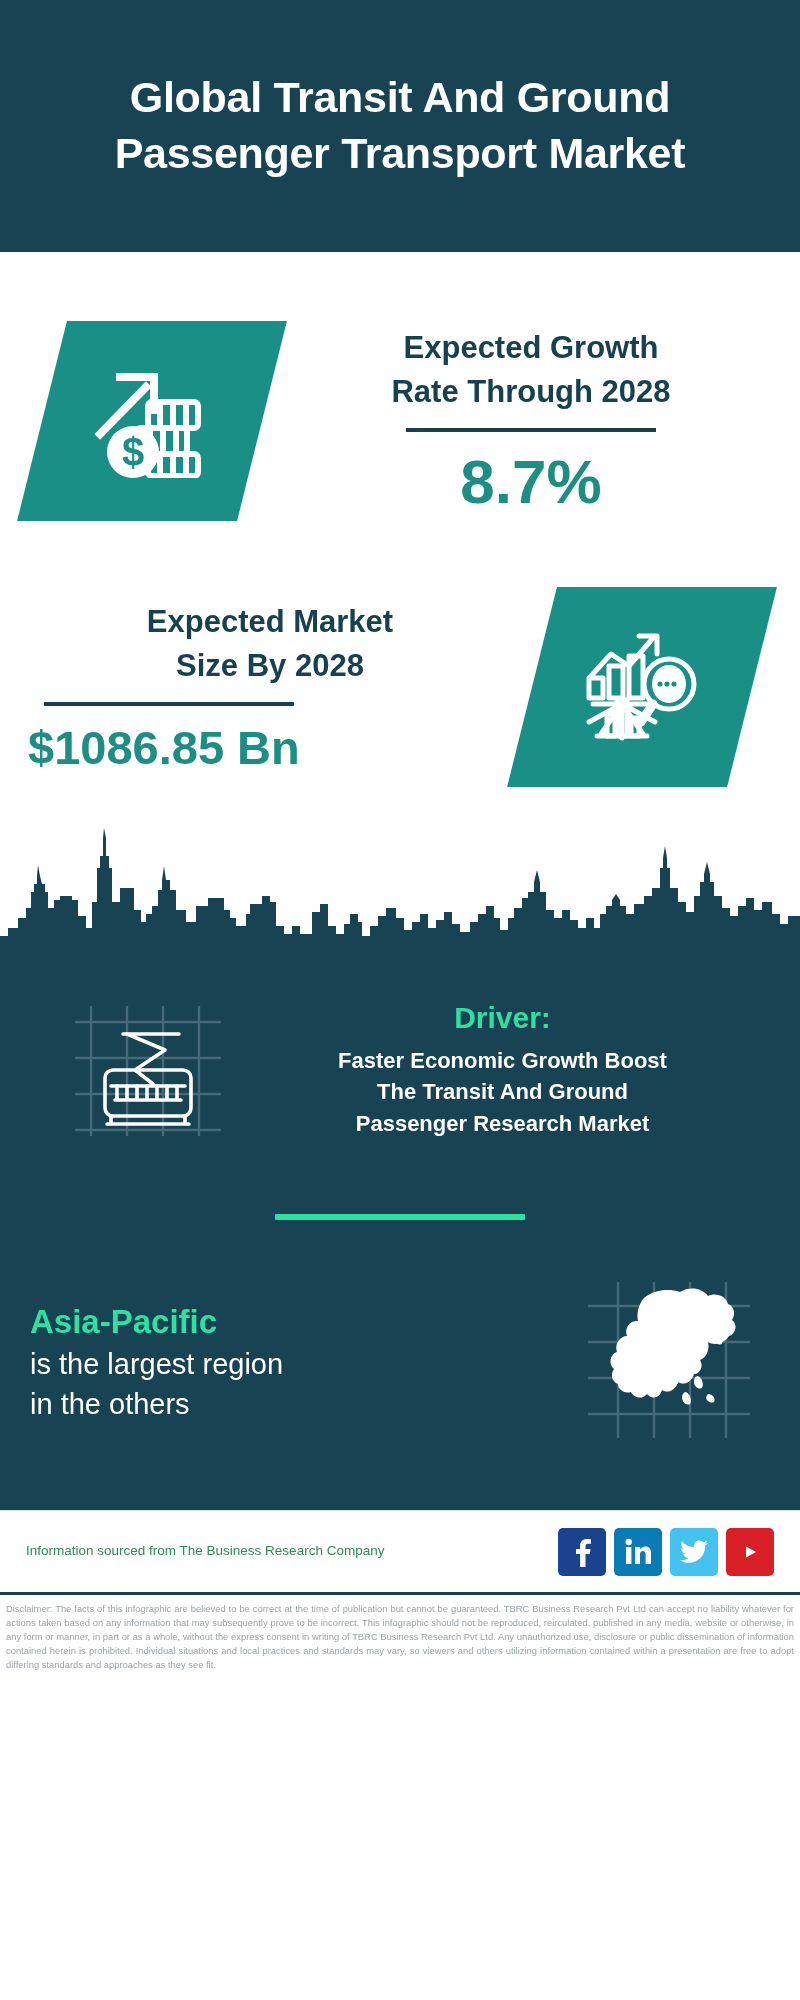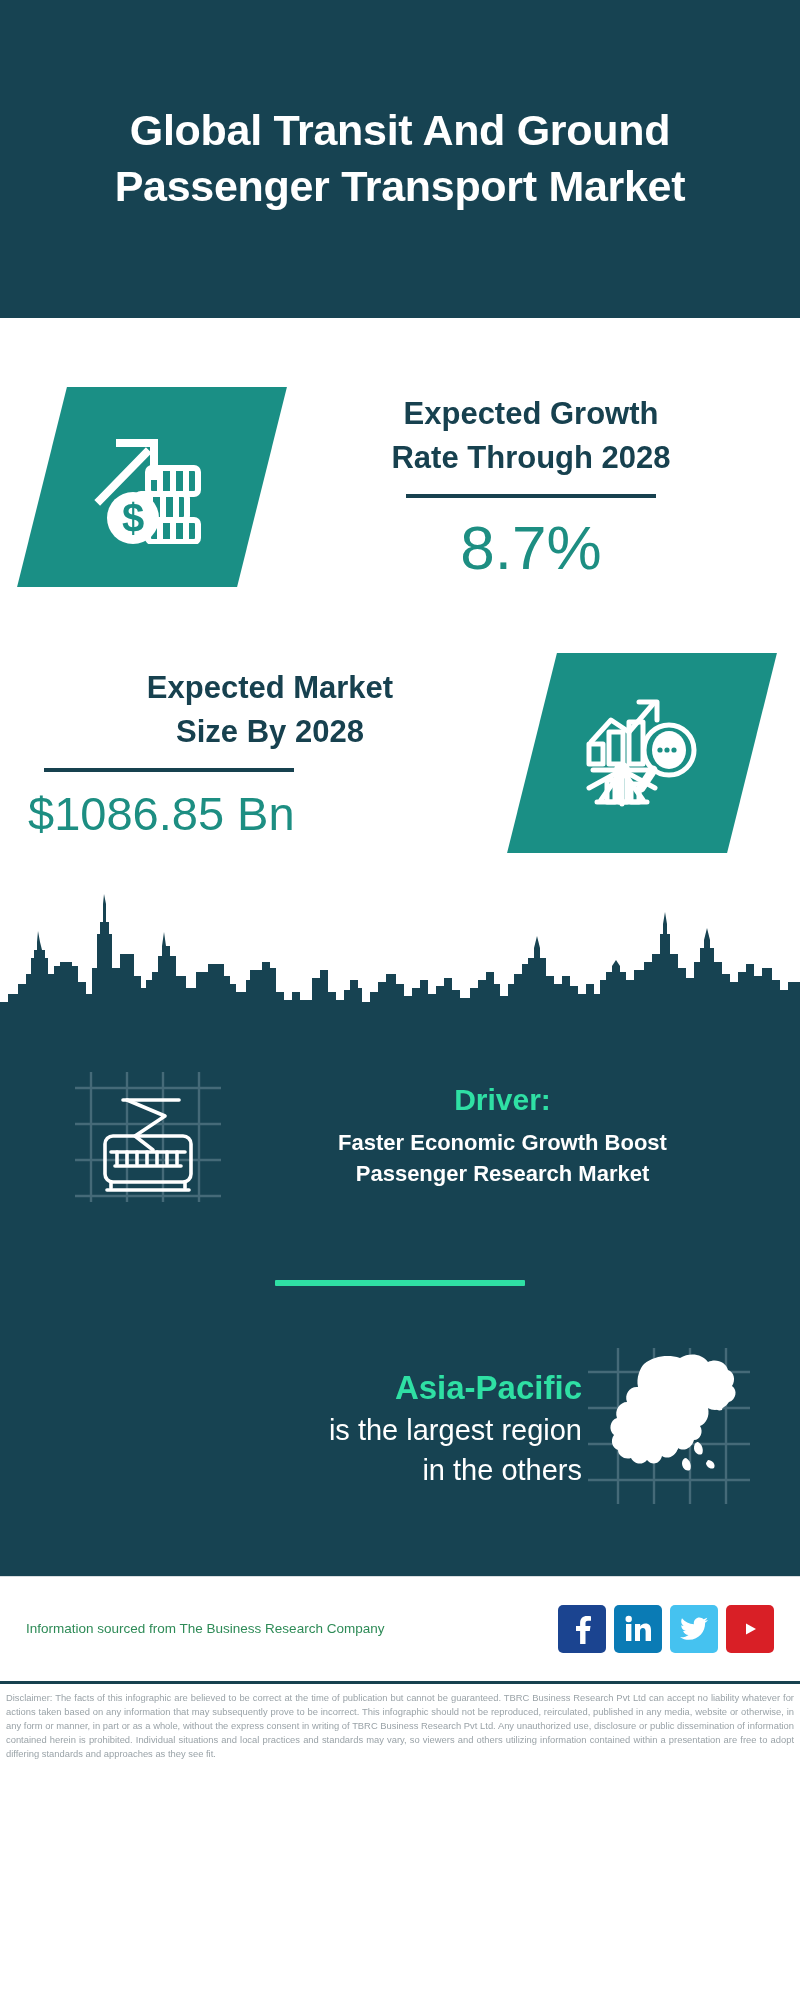--- a/index.html
+++ b/index.html
@@ -8,21 +8,21 @@
     font-family:"Liberation Sans", sans-serif;
     background:#ffffff;
     width:800px; height:2000px;
     overflow:hidden;
     position:relative;
   }
 
   
   .header {
     background:#174352;
-    height:318px;
+    height:252px;
     display:flex; align-items:center; justify-content:center;
     padding:14px 58px;
   }
   .header h1 {
     color:#ffffff;
     font-size:43px;
     line-height:1.30;
     font-weight:bold;
     text-align:center;
     letter-spacing:-0.3px;
@@ -55,21 +55,21 @@
     font-weight:bold;
     line-height:1.42;
   }
   .rule {
     width:250px; height:4px; background:#17414f;
     margin:14px auto 10px auto;
   }
   .stat-value {
     color:#1d8e82;
     font-size:62px;
-    font-weight:normal;
+    font-weight:bold;
     line-height:1.1;
     margin-top:16px;
   }
   .stat-value.big { font-size:47px; }
 
   .row1 .para-box { margin-left:42px; }
   .row2 .para-box { margin-right:48px; margin-left:auto; }
   .row2 .stat-text { padding-left:18px; }
   .row2 .rule { width:250px; margin-left:26px; margin-right:auto; }
   .row2 .stat-value { text-align:left; padding-left:10px; }
@@ -102,29 +102,29 @@
 
   .mint-divider {
     width:250px; height:6px; background:#2fe0a4;
     margin:58px auto 0 auto; border-radius:1px;
   }
 
   .region-row {
     display:flex; align-items:center;
     padding:56px 0 62px 0;
   }
-  .region-text { flex:1; text-align:right; padding-left:30px; }
+  .region-text { flex:1; text-align:left; padding-left:30px; }
   .region-name { color:#2fe0a4; font-size:33px; font-weight:bold; line-height:1.35; }
   .region-sub  { color:#ffffff; font-size:29px; line-height:1.38; }
   .map-ico { margin-right:46px; flex:none; }
 
   
   .footer-bar {
     background:#ffffff;
-    height:105px;
+    height:82px;
     display:flex; align-items:center;
     padding:0 26px;
     border-top:1px solid #d8dde0;
   }
   .source-text { flex:1; }
   .source-text div {
     color:#2e8b57; font-size:13.5px; line-height:1.68;
   }
   .socials { display:flex; gap:8px; align-items:center; }
   .s-ico {
@@ -243,20 +243,21 @@
           <path d="M54 112 h66"></path>
           <path d="M56 98 v12 M66 98 v12 M76 98 v12 M86 98 v12 M96 98 v12 M106 98 v12 M116 98 v12"></path>
           <path d="M50 128 v6 M124 128 v6"></path>
           <path d="M46 136 h82"></path>
         </g>
       </svg>
     </span>
     <div class="driver-text">
       <div class="driver-title">Driver:</div>
       <div class="driver-body">Faster Economic Growth Boost</div>
+      <div class="driver-body">The Transit And Ground</div>
       <div class="driver-body">Passenger Research Market</div>
     </div>
   </div>
 
   <div class="mint-divider"></div>
 
   <div class="region-row">
     <div class="region-text">
       <div class="region-name">Asia-Pacific</div>
       <div class="region-sub">is the largest region</div>

